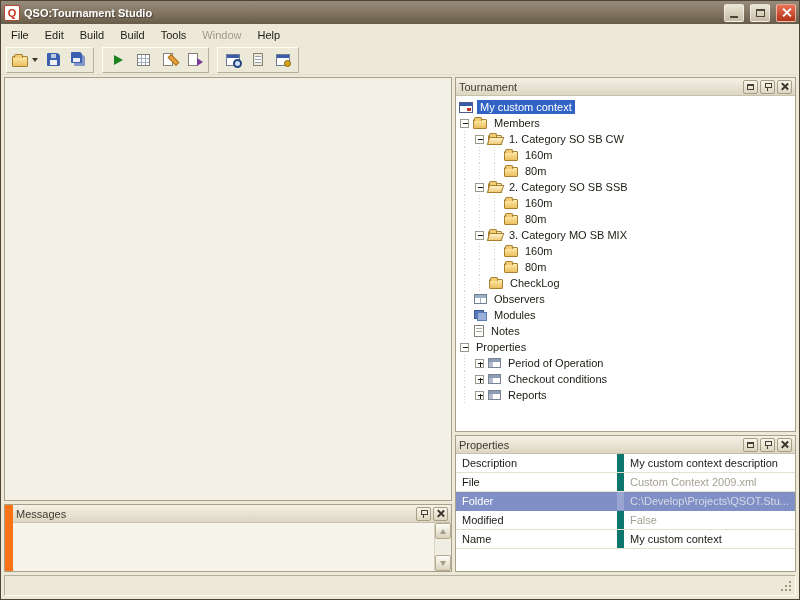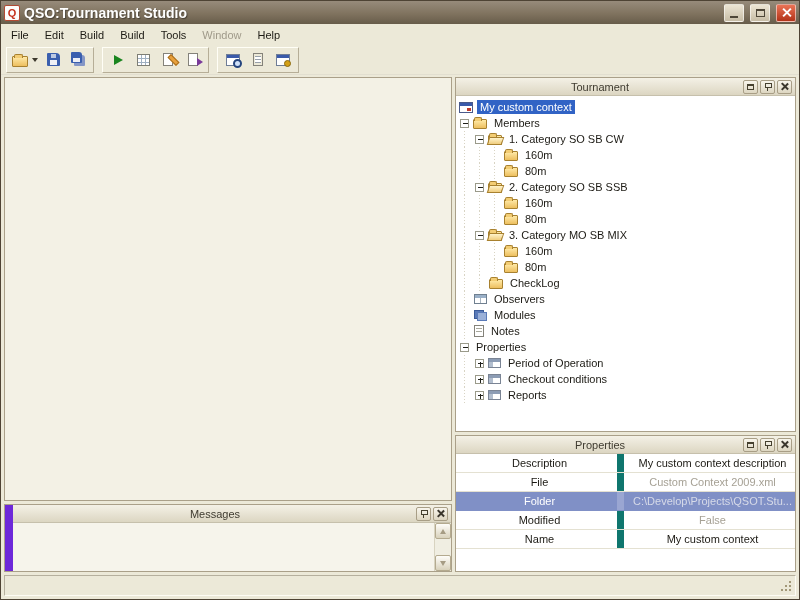--- a/index.html
+++ b/index.html
@@ -6,21 +6,21 @@
   html,body { width:800px; height:600px; overflow:hidden; }
   body { font-family:"Liberation Sans","DejaVu Sans",sans-serif; font-size:11px; color:#1c1a14; background:#fff; }
 
   .window { width:800px; height:600px; background:#ece9d8; border:1px solid #4e4334; display:flex; flex-direction:column; }
 
   
   .titlebar { height:23px; flex:none; display:flex; align-items:center; gap:4px; padding:0 3px;
     background:linear-gradient(180deg,#978b7b 0%, #80735f 55%, #675c4a 100%); }
   .app-icon { width:16px; height:16px; background:#fdfdfb; border:1px solid #b14a33; border-radius:2px;
     color:#c6311c; font-weight:bold; font-size:11px; line-height:14px; text-align:center; flex:none; }
-  .tb-title { flex:1; color:#fff; font-weight:bold; font-size:14px; text-shadow:1px 1px 1px rgba(0,0,0,.4);
+  .tb-title { flex:1; color:#fff; font-weight:bold; font-size:11px; text-shadow:1px 1px 1px rgba(0,0,0,.4);
     white-space:nowrap; overflow:hidden; }
   .win-btn { width:20px; height:18px; border-radius:2px; margin-left:2px; flex:none;
     display:flex; align-items:center; justify-content:center; border:1px solid rgba(255,255,255,.55); }
   .win-btn.bmin,.win-btn.bmax { background:linear-gradient(#ece5d4,#c7bda6); }
   .win-btn.bclose { background:linear-gradient(#ea7355,#b23318); }
   .g-min { width:8px; height:2px; background:#4e4638; margin-top:9px; }
   .g-max { width:9px; height:8px; border:1px solid #4e4638; border-top-width:2px; }
   .g-x { position:relative; width:9px; height:9px; color:#fff; }
   .g-x::before,.g-x::after { content:""; position:absolute; left:4px; top:-1px; width:2px; height:11px; background:currentColor; }
   .g-x::before { transform:rotate(45deg); } .g-x::after { transform:rotate(-45deg); }
@@ -57,21 +57,21 @@
   .ic-lines { background-image:repeating-linear-gradient(#0000 0 2px,#98a0aa 2px 3px); background-clip:content-box; padding:2px 1px; }
   .ic-tool::after { content:""; position:absolute; right:-2px; bottom:-2px; width:5px; height:5px; background:#d4a017; border:1px solid #8a6a10; border-radius:50%; }
 
   
   .main { flex:1; min-height:0; display:flex; gap:3px; padding:2px 3px; }
   .left-col { width:448px; flex:none; display:flex; flex-direction:column; gap:3px; min-height:0; }
   .right-col { flex:1; min-width:0; display:flex; flex-direction:column; gap:3px; min-height:0; }
 
   .doc-area { flex:1; background:#f3f1e5; border:1px solid #aaa089; }
 
-  .panel { display:flex; flex-direction:column; border:1px solid #aaa089; background:#6d28d9; min-height:0;text-align:center; }
+  .panel { display:flex; flex-direction:column; border:1px solid #aaa089; background:#f97316; min-height:0; }
   .panel-hd { height:18px; flex:none; display:flex; align-items:center; gap:2px; padding:0 3px;
     background:linear-gradient(#f4f1e6,#dcd6c2); border-bottom:1px solid #c6c0ac; }
   .panel-title { flex:1; color:#3f3b30; white-space:nowrap; overflow:hidden; }
   .pbtn { width:15px; height:14px; flex:none; display:flex; align-items:center; justify-content:center;
     background:linear-gradient(#f8f5ec,#ddd6c1); border:1px solid #a89e86; border-radius:2px; padding:0; color:#45402f; }
   .g-sq { width:7px; height:6px; border:1px solid #45402f; border-top-width:2px; }
   .g-pin { position:relative; width:8px; height:9px; }
   .g-pin::before { content:""; position:absolute; left:1px; top:1px; width:5px; height:3px; border:1px solid #45402f; background:#efece0; }
   .g-pin::after { content:""; position:absolute; left:3px; top:6px; width:1px; height:3px; background:#45402f; }
   .g-px { position:relative; width:7px; height:7px; color:#3a362c; }

